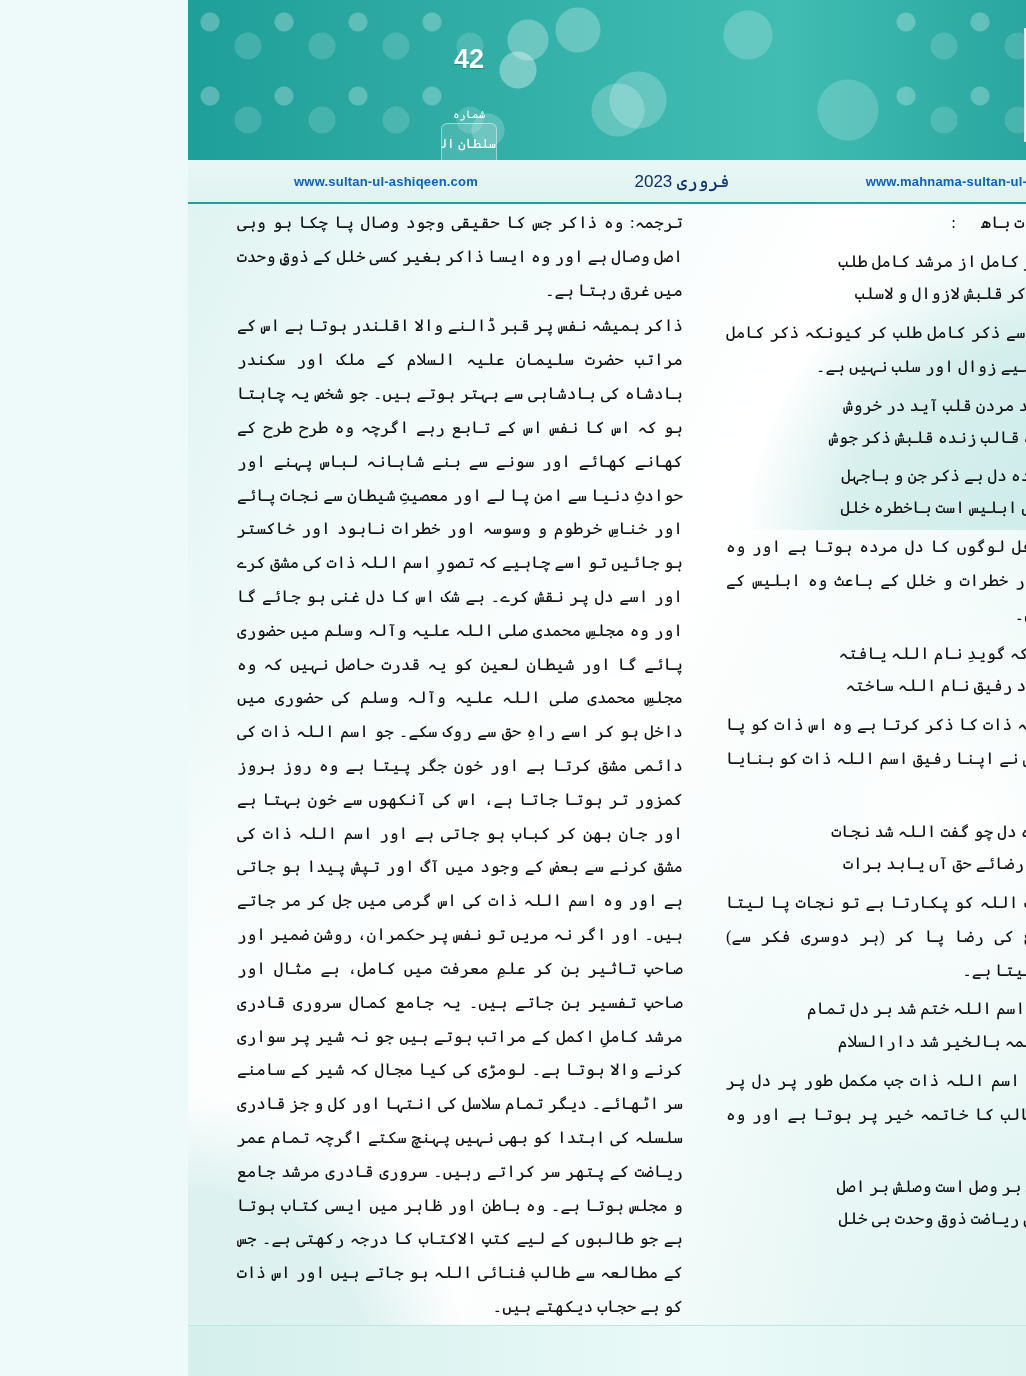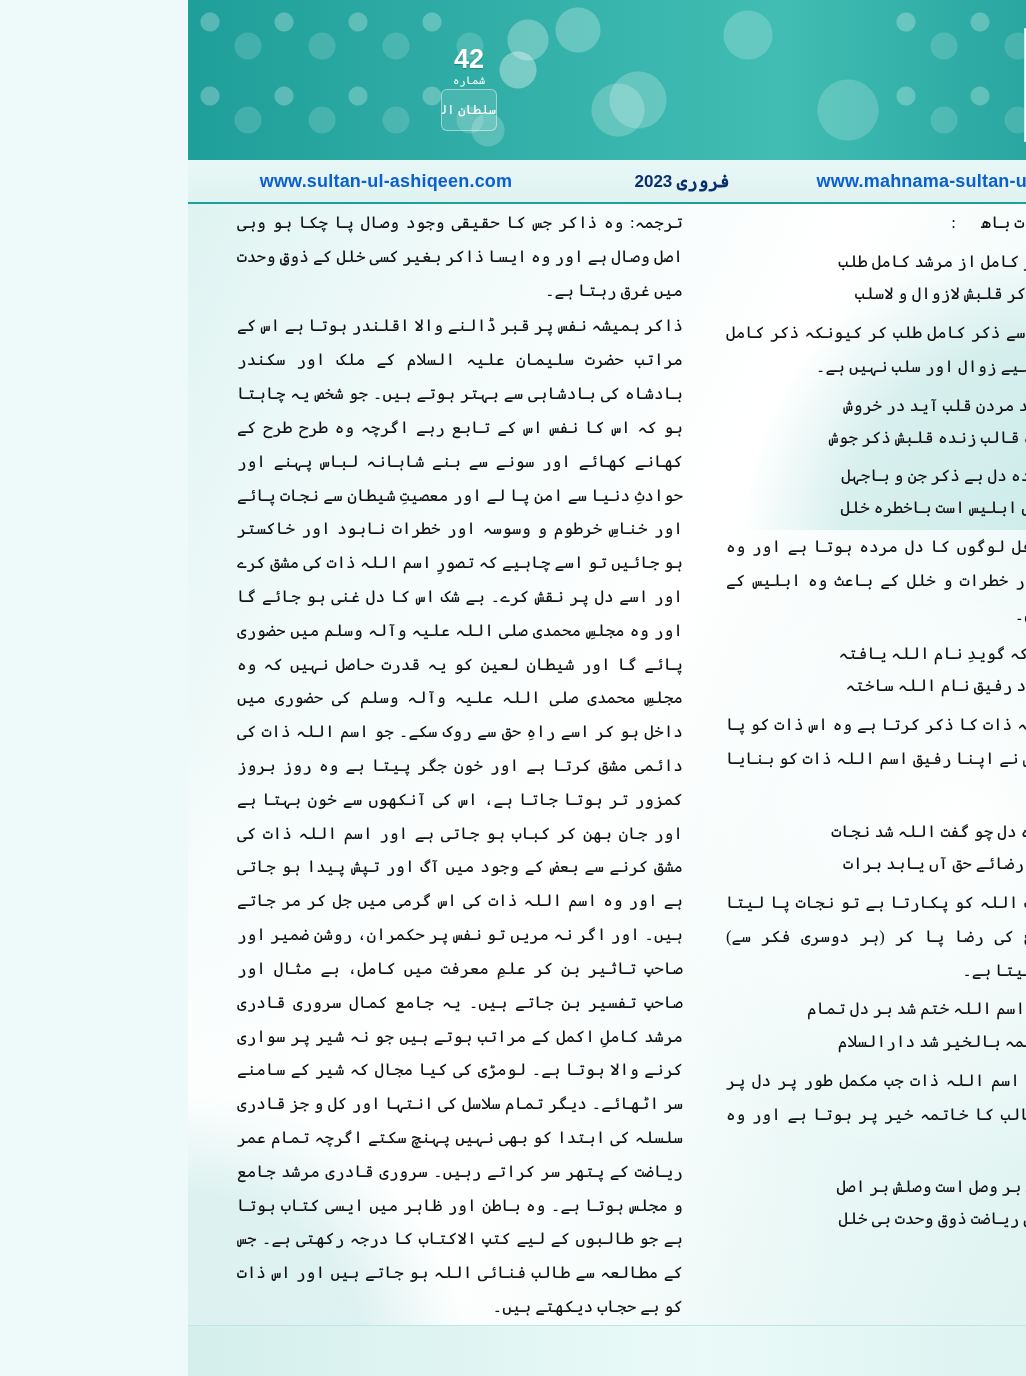--- a/index.html
+++ b/index.html
@@ -48,21 +48,21 @@
   .roundel{
     position:absolute;left:248px;top:44px;width:66px;height:96px;
     text-align:center;color:#ffffff;
   }
   .roundel .issue-no{
     font-size:27px;font-weight:bold;line-height:30px;
     font-family:"Liberation Sans", sans-serif;
     text-shadow:0 1px 1px rgba(0,0,0,.25);
   }
   .roundel .issue-word{
-    font-size:11px;line-height:13px;opacity:.95;
+    font-size:11px;line-height:13px;opacity:.95;margin-top:34px;
   }
   .roundel .logo-circle{
     margin:2px auto 0;width:54px;height:40px;
     border-radius:6px;
     background:rgba(255,255,255,.12);
     border:1px solid rgba(255,255,255,.45);
     font-size:13px;line-height:40px;color:#fff;
     overflow:hidden;white-space:nowrap;
   }
   
@@ -92,28 +92,28 @@
   .urlbar{
     position:absolute;left:0;top:160px;width:1026px;height:42px;
     background:linear-gradient(180deg,#e8f7f6 0%, #dff3f1 100%);
     border-bottom:2px solid #1f9f9a;
   }
   .urlbar .row{
     display:flex;align-items:center;justify-content:center;height:42px;
     direction:ltr;
   }
   .url-left,.url-right{
-    color:#0b5fd0;font-size:18px;font-weight:bold;
+    color:#0b5fd0;font-size:13px;font-weight:bold;
     font-family:"Liberation Sans", sans-serif;
     letter-spacing:.2px;
   }
   .url-left{width:392px;text-align:center;}
   .url-right{width:430px;text-align:center;}
   .date-mid{
-    width:200px;text-align:center;color:#0b2e6f;font-weight:bold;font-size:18px;
+    width:200px;text-align:center;color:#0b2e6f;font-weight:normal;font-size:18px;
     direction:rtl;
   }
   .date-mid .yr{font-family:"Liberation Sans", sans-serif;font-size:17px;}
   
   .content{
     position:absolute;left:0;top:206px;width:1026px;height:1120px;
     padding:0 42px;
     box-sizing:border-box;
   }
   .cols{

